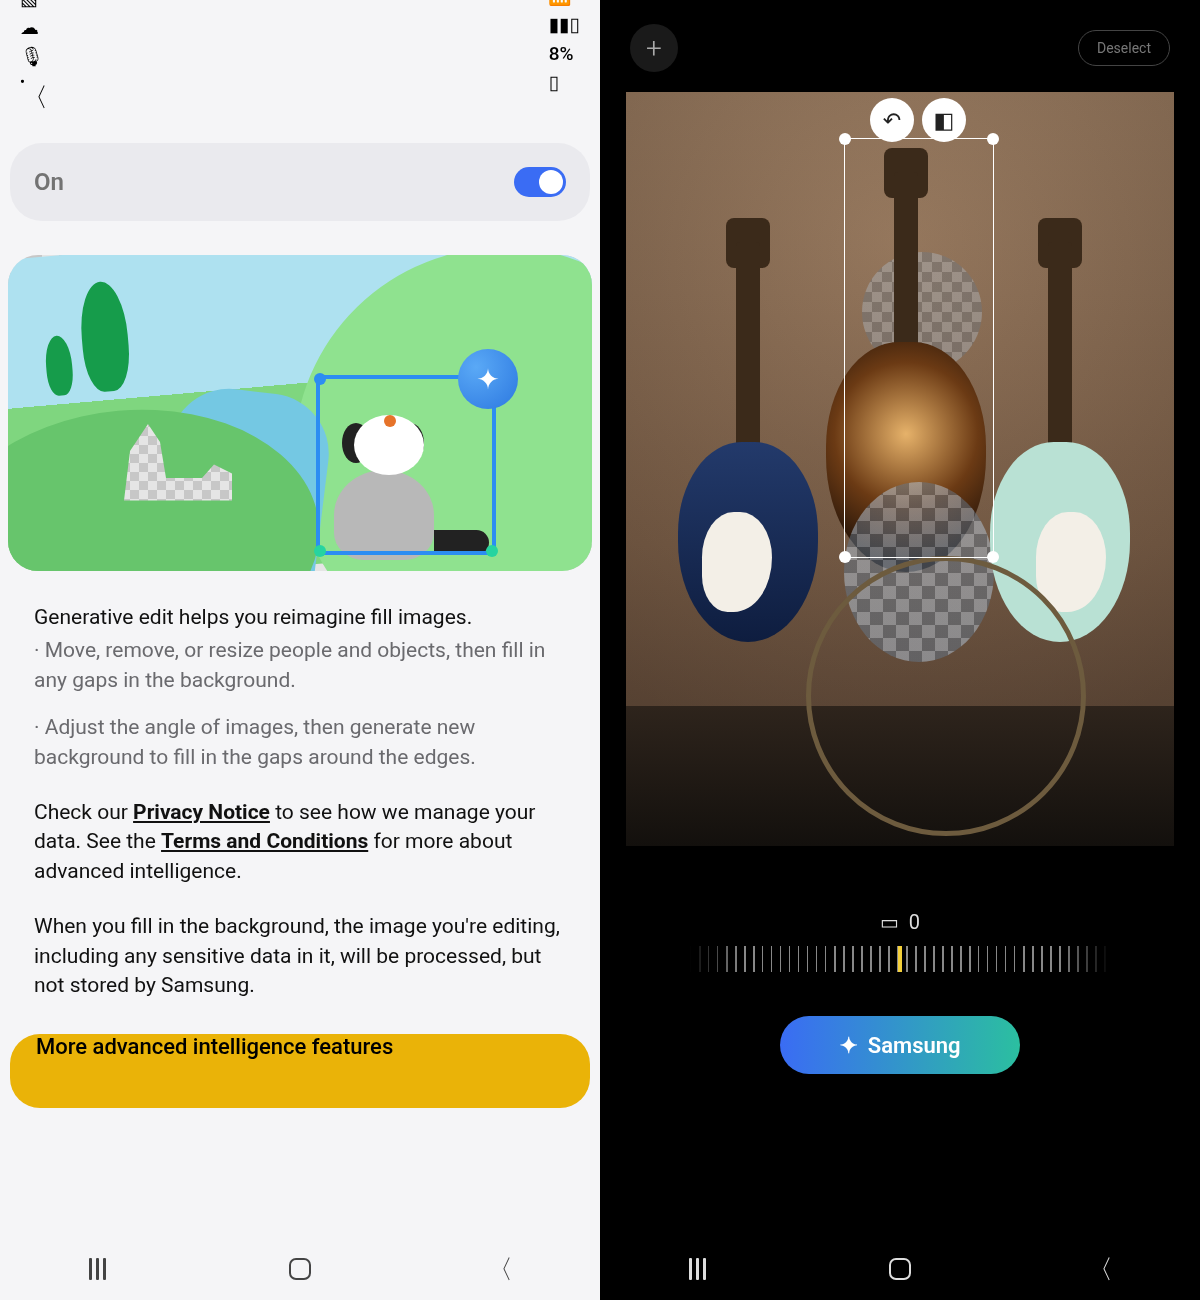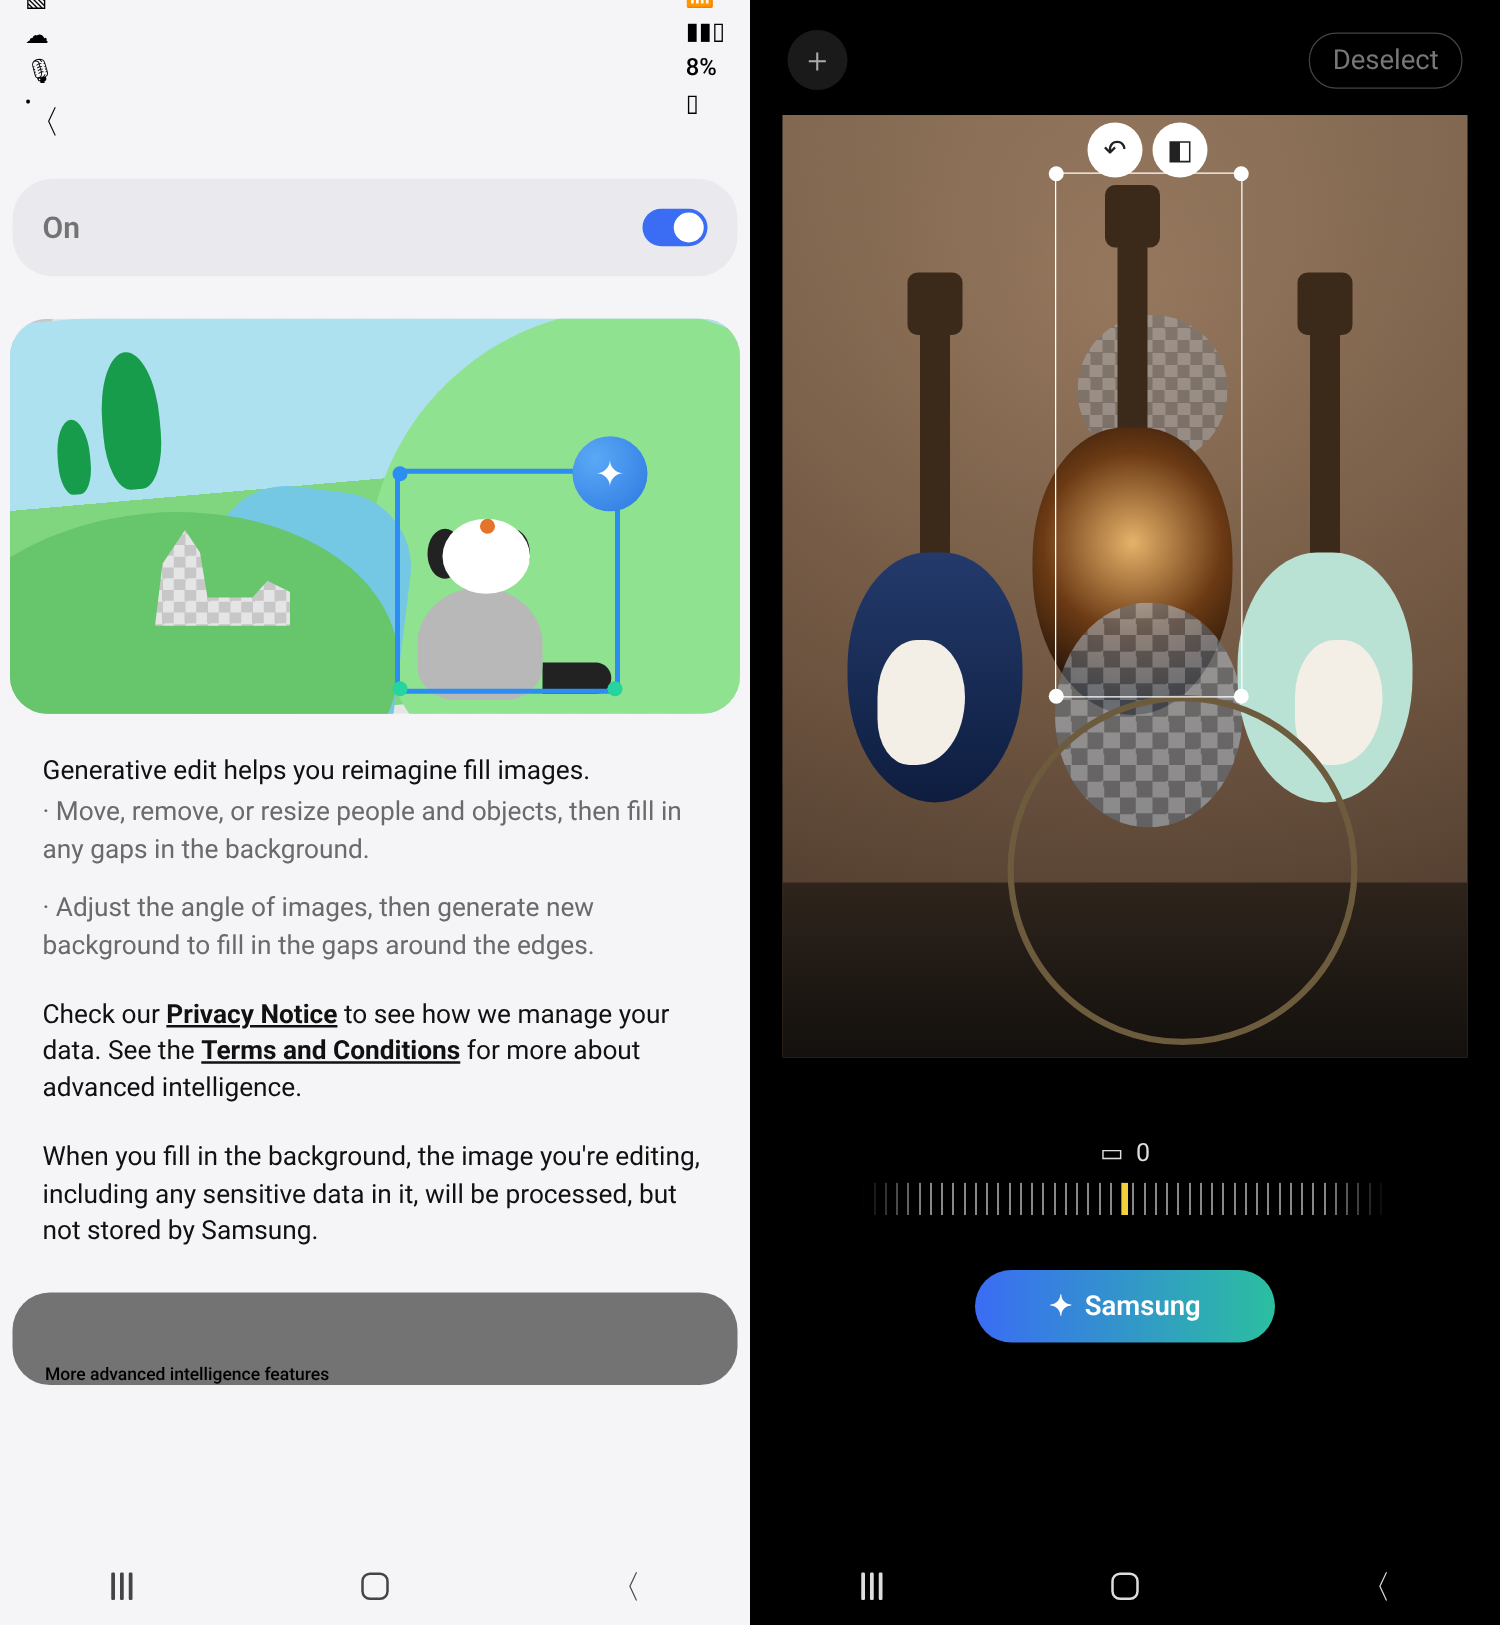--- a/index.html
+++ b/index.html
@@ -109,23 +109,23 @@
     display:flex; align-items:center; justify-content:center; color:#fff; font-size:28px;
   }
 
   .desc { padding: 32px 34px 0 34px; font-size: 21px; line-height: 1.4; color:#111; }
   .desc .subtle { color:#6a6a6e; margin-top:18px;}
   .desc .para { margin-top: 26px;}
   .desc a { color:#111; font-weight:700; text-decoration:underline;}
 
   .more-btn {
     margin: 34px 10px 0 10px;
-    background:#737373; border-radius:30px; height:74px;
-    display:flex; align-items:flex-end; padding:0 26px;
-    font-size:14px; font-weight:500;
+    background:#eab308; border-radius:30px; height:74px;
+    display:flex; align-items:flex-start; padding:0 26px;
+    font-size:22px; font-weight:500;
   }
 
   
   .navbar {
     position:absolute; bottom:0; left:0; right:0; height:62px;
     display:flex; align-items:center; justify-content:space-around;
   }
   .navbar .nav-ic{ width:26px; height:26px; display:flex; align-items:center; justify-content:center;}
   .nav-recent{ width:22px; display:flex; gap:4px;}
   .nav-recent span{ width:3px; height:22px; background:currentColor; border-radius:1px;}
@@ -137,21 +137,21 @@
   
   .top-row-r {
     display:flex; justify-content:space-between; align-items:center;
     padding: 24px 30px 10px 30px;
   }
   .plus-circ{
     width:48px; height:48px; border-radius:50%; background:#1a1a1a;
     display:flex; align-items:center; justify-content:center; color:#aaa; font-size:28px; font-weight:300;
   }
   .deselect-chip{
-    border:1.5px solid #444; color:#777; padding:9px 18px; border-radius:22px; font-size:22px;text-align:center;
+    border:1.5px solid #444; color:#777; padding:9px 18px; border-radius:22px; font-size:14px;text-align:center;
   }
 
   .canvas-wrap{
     margin: 10px 26px 0 26px;
     height: 754px;
     position:relative;
     background: linear-gradient(#8c6f56, #7a5d46 60%, #5f4838);
     overflow:hidden;
   }
   .wall-shade{position:absolute; inset:0; background: radial-gradient(circle at 50% 20%, rgba(255,220,180,0.12), rgba(0,0,0,0.2) 80%);}

